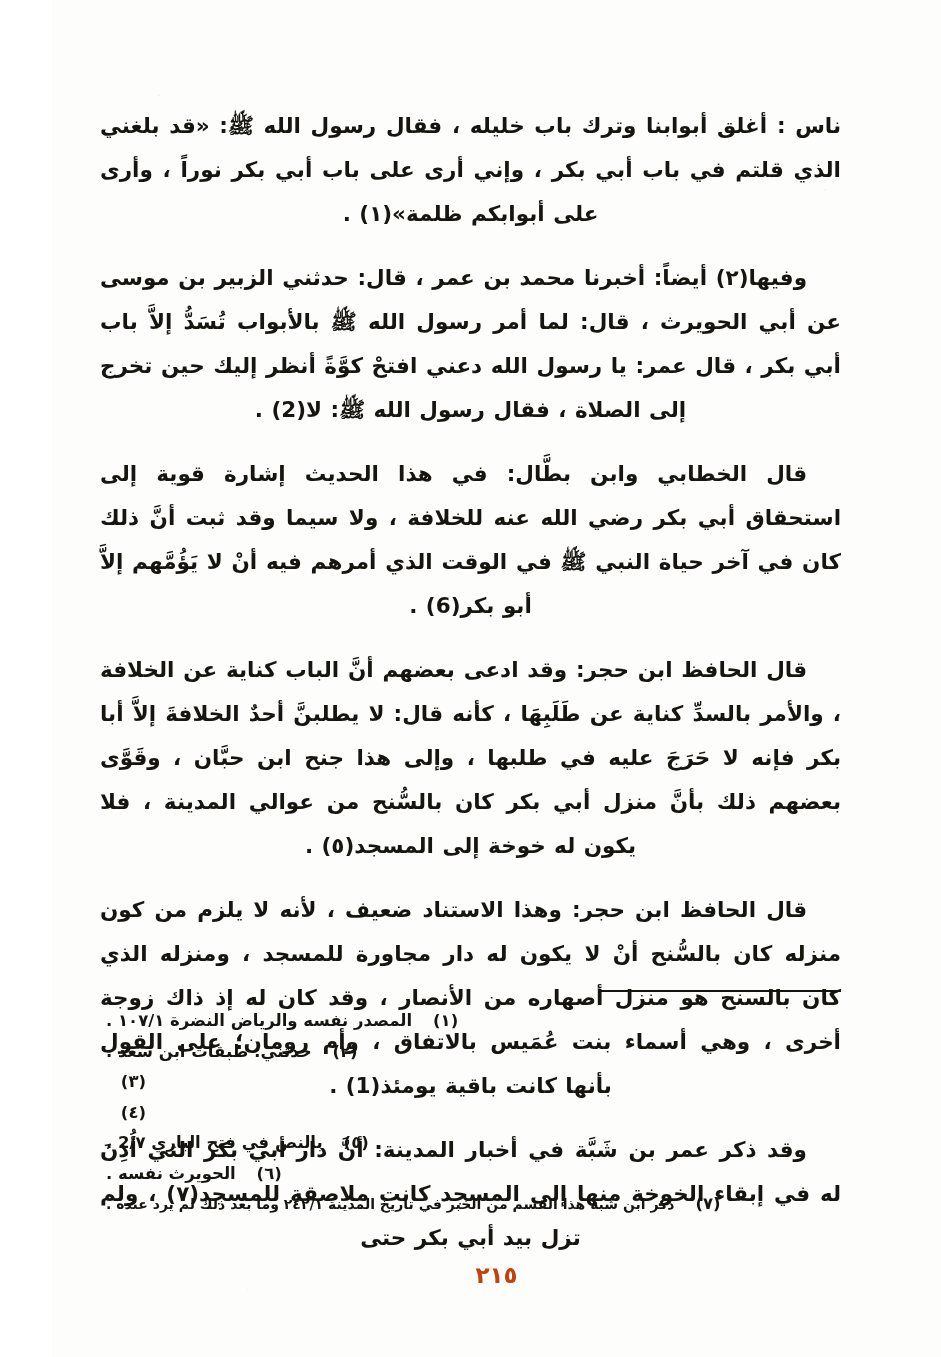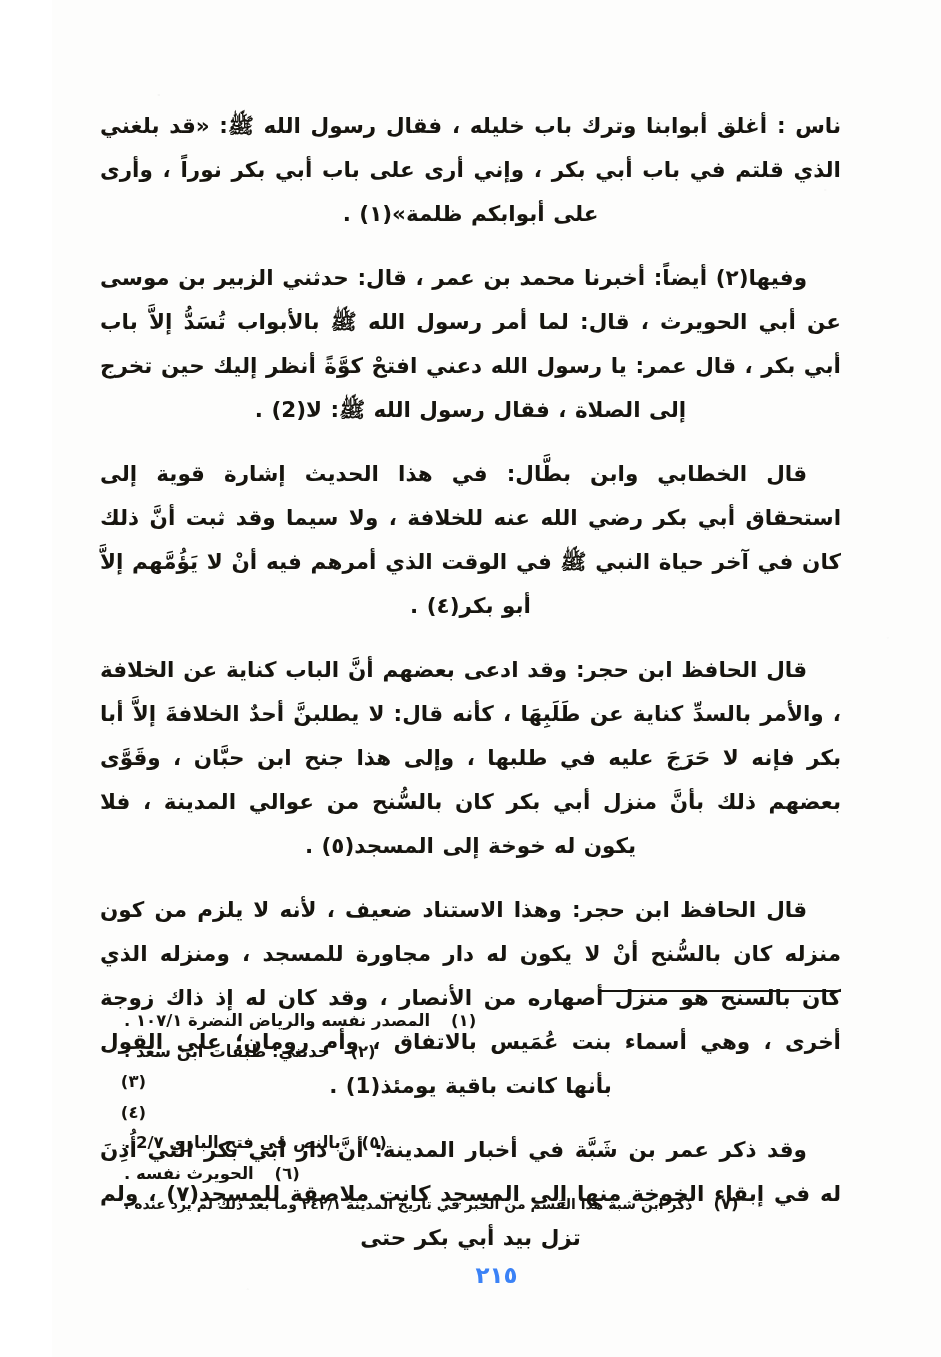--- a/index.html
+++ b/index.html
@@ -88,45 +88,44 @@
     white-space: nowrap;
   }
   .fn .num {
     width: 46px;
     text-align: right;
     flex: 0 0 auto;
   }
   .fn .txt {
     flex: 0 0 auto;
     padding-left: 6px;
-    margin-left: 18px;
   }
   .fn.wide .txt { font-size: 14px; }
 
   .pagenum {
     position: absolute;
     top: 1262px;
     left: 0;
     right: 0;
     text-align: center;
     font-size: 23px;
     font-weight: 700;
-    color: #3b82f6;
+    color: #c2410c;
     letter-spacing: 1px;
   }
 </style>
 </head>
 <body>
 
 <div class="page">
 
   <div class="textblock">
     <p class="para noindent">ناس : أغلق أبوابنا وترك باب خليله ، فقال رسول الله ﷺ: «قد بلغني الذي قلتم في باب أبي بكر ، وإني أرى على باب أبي بكر نوراً ، وأرى على أبوابكم ظلمة»(١) .</p>
     <p class="para">وفيها(٢) أيضاً: أخبرنا محمد بن عمر ، قال: حدثني الزبير بن موسى عن أبي الحويرث ، قال: لما أمر رسول الله ﷺ بالأبواب تُسَدُّ إلاَّ باب أبي بكر ، قال عمر: يا رسول الله دعني افتحْ كوَّةً أنظر إليك حين تخرج إلى الصلاة ، فقال رسول الله ﷺ: لا(2) .</p>
-    <p class="para">قال الخطابي وابن بطَّال: في هذا الحديث إشارة قوية إلى استحقاق أبي بكر رضي الله عنه للخلافة ، ولا سيما وقد ثبت أنَّ ذلك كان في آخر حياة النبي ﷺ في الوقت الذي أمرهم فيه أنْ لا يَؤُمَّهم إلاَّ أبو بكر(٤) .</p>
+    <p class="para">قال الخطابي وابن بطَّال: في هذا الحديث إشارة قوية إلى استحقاق أبي بكر رضي الله عنه للخلافة ، ولا سيما وقد ثبت أنَّ ذلك كان في آخر حياة النبي ﷺ في الوقت الذي أمرهم فيه أنْ لا يَؤُمَّهم إلاَّ أبو بكر(6) .</p>
     <p class="para">قال الحافظ ابن حجر: وقد ادعى بعضهم أنَّ الباب كناية عن الخلافة ، والأمر بالسدِّ كناية عن طَلَبِهَا ، كأنه قال: لا يطلبنَّ أحدٌ الخلافةَ إلاَّ أبا بكر فإنه لا حَرَجَ عليه في طلبها ، وإلى هذا جنح ابن حبَّان ، وقَوَّى بعضهم ذلك بأنَّ منزل أبي بكر كان بالسُّنح من عوالي المدينة ، فلا يكون له خوخة إلى المسجد(٥) .</p>
     <p class="para">قال الحافظ ابن حجر: وهذا الاستناد ضعيف ، لأنه لا يلزم من كون منزله كان بالسُّنح أنْ لا يكون له دار مجاورة للمسجد ، ومنزله الذي كان بالسنح هو منزل أصهاره من الأنصار ، وقد كان له إذ ذاك زوجة أخرى ، وهي أسماء بنت عُمَيس بالاتفاق ، وأم رومان؛ على القول بأنها كانت باقية يومئذ(1) .</p>
     <p class="para">وقد ذكر عمر بن شَبَّة في أخبار المدينة: أنَّ دار أبي بكر التي أُذِنَ له في إبقاء الخوخة منها إلى المسجد كانت ملاصقة للمسجد(٧) ، ولم تزل بيد أبي بكر حتى</p>
   </div>
 
   <div class="fn-rule"></div>
 
   <div class="footnotes">
     <div class="fn">
       <span class="num">(١)</span>

